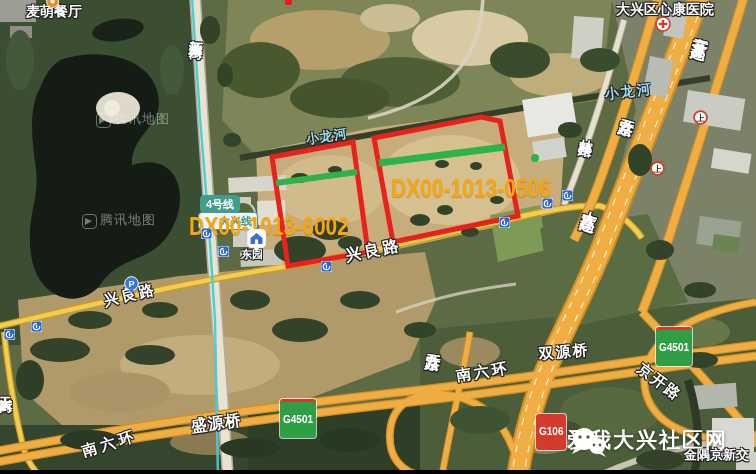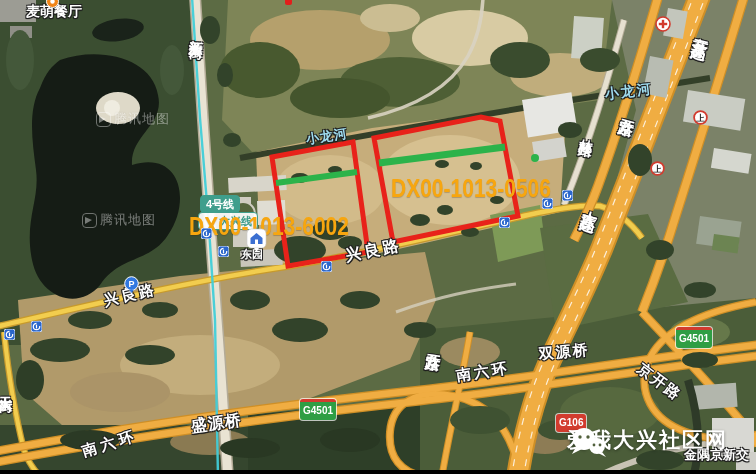--- a/index.html
+++ b/index.html
@@ -9,26 +9,26 @@
   #overlay{position:absolute;left:0;top:0;width:756px;height:474px;}
   .lbl{position:absolute;white-space:nowrap;font-weight:700;color:#fff;line-height:1.05;
        text-shadow:-1px -1px 0 #222,1px -1px 0 #222,-1px 1px 0 #222,1px 1px 0 #222,0 1px 1px #000;
        transform-origin:left top;pointer-events:none;}
   .lbl.v{writing-mode:vertical-rl;text-orientation:upright;}
   .lbl.water{color:#9fdcef;}
   .parcel-label{position:absolute;font-weight:700;font-size:25px;letter-spacing:0;
        transform:scaleX(.84);transform-origin:left top;white-space:nowrap;
        text-shadow:0 1px 1px rgba(60,30,0,.25);}
   .badge{position:absolute;display:flex;align-items:center;justify-content:center;
-       font-weight:700;font-size:10px;color:#fff;border-radius:3px;padding:4px 3px;
-       box-shadow:0 0 0 1px rgba(255,255,255,.7);line-height:1;margin-left:20px;}
+       font-weight:700;font-size:10px;color:#fff;border-radius:3px;padding:13px 3px;
+       box-shadow:0 0 0 1px rgba(255,255,255,.7);line-height:1;}
   .badge.expwy{border-top:3px solid #d23b2e;}
   .bubble{position:absolute;font-size:11px;font-weight:700;border-radius:4px;
        padding:1px 5px;line-height:1.3;white-space:nowrap;}
-  .wm{position:absolute;display:flex;align-items:center;gap:3px;opacity:.42;color:#fff;
+  .wm{position:absolute;display:flex;align-items:flex-end;gap:3px;opacity:.42;color:#fff;
       font-size:13px;letter-spacing:1px;text-shadow:0 0 2px rgba(0,0,0,.35);}
   .wm .wmlogo{width:13px;height:13px;border:1.5px solid rgba(255,255,255,.9);border-radius:4px;
       position:relative;}
   .wm .wmlogo:after{content:"";position:absolute;left:2px;top:3px;border-left:7px solid #fff;
       border-top:3px solid transparent;border-bottom:4px solid transparent;}
   #banner{position:absolute;display:flex;align-items:center;gap:4px;}
   #banner .txt{color:#fff;font-weight:700;font-size:21px;letter-spacing:2px;
       text-shadow:0 1px 3px rgba(0,0,0,.45);}
   #blackbar{position:absolute;left:0;top:470px;width:756px;height:4px;background:#000;}
   .icon{position:absolute;}
@@ -202,20 +202,21 @@
       <div class="lbl v" style="left: 586px; top: 196px; font-size: 16px; letter-spacing: 2px; transform: rotate(15deg);">大广高速</div>
       <div class="lbl v" style="left: 624px; top: 106px; font-size: 15px; letter-spacing: 1px; transform: rotate(15deg);">京开路</div>
       <div class="lbl v" style="left: 428px; top: 341px; font-size: 15px; letter-spacing: 1px; transform: rotate(8deg);">京开路</div>
       <div class="lbl" style="left: 644px; top: 360px; font-size: 15px; letter-spacing: 2px; transform: rotate(37deg);">京开路</div>
       <div class="lbl v" style="left: 582px; top: 127px; font-size: 14px; letter-spacing: 2px; transform: rotate(10deg);">林校路</div>
       <div class="lbl water" style="left: 604px; top: 87px; font-size: 14px; letter-spacing: 2px; transform: rotate(-7deg);">小龙河</div>
       <div class="lbl water" style="left: 305px; top: 133px; font-size: 13px; letter-spacing: 1px; transform: rotate(-9deg);">小龙河</div>
       <div class="lbl" style="left: 538px; top: 346px; font-size: 15px; letter-spacing: 2px; transform: rotate(-5deg);">双源桥</div>
       <div class="lbl" style="left: 190px; top: 419px; font-size: 16px; letter-spacing: 1px; transform: rotate(-8deg);">盛源桥</div>
       <div class="lbl" style="left: 26px; top: 4px; font-size: 14px; letter-spacing: 0px;">麦萌餐厅</div>
+      <div class="lbl" style="left: 616px; top: 2px; font-size: 14px; letter-spacing: 0px;">大兴区心康医院</div>
       <div class="lbl" style="left: 241px; top: 249px; font-size: 11px; letter-spacing: 0px;">东园</div>
       <div class="lbl" style="left: 684px; top: 448px; font-size: 13px; letter-spacing: 0px;">金隅京新交</div>
       <div class="bubble" style="left: 200px; top: 195px; background: rgb(63, 158, 140); color: rgb(255, 255, 255); border: 1px solid rgb(63, 158, 140);">4号线</div>
       <div class="bubble" style="left: 198px; top: 212px; background: rgba(255, 255, 255, 0.92); color: rgb(63, 158, 140); border: 1px solid rgb(63, 158, 140); padding-left: 20px;">大兴线</div>
       <div class="parcel-label" style="left: 189px; top: 212px; color: rgb(247, 166, 15);">DX00-1013-6002</div>
       <div class="parcel-label" style="left: 391px; top: 174px; color: rgb(247, 166, 15);">DX00-1013-0506</div>
       <div class="badge expwy" style="left: 280px; top: 399px; background: rgb(47, 158, 68);">G4501</div>
       <div class="badge expwy" style="left: 656px; top: 327px; background: rgb(47, 158, 68);">G4501</div>
       <div class="badge nat" style="left: 536px; top: 414px; background: rgb(210, 59, 46);">G106</div>
       <div class="icon" style="left: 201px; top: 228px;">

